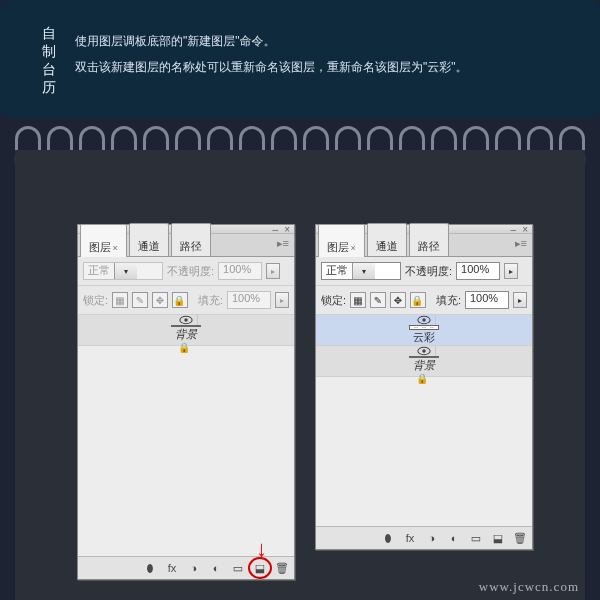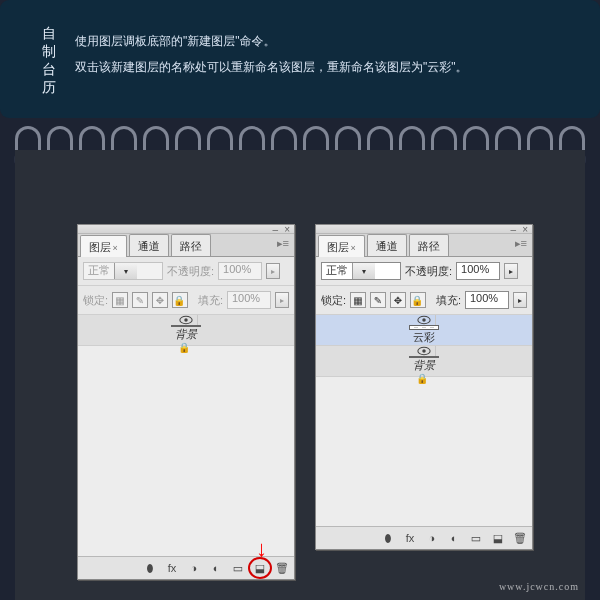--- a/index.html
+++ b/index.html
@@ -8,21 +8,21 @@
   .desc{position:absolute;left:75px;top:28px;font-size:12px;line-height:26px;color:#d7e2f0;}
   .binder{position:absolute;top:118px;left:15px;right:15px;height:48px;display:flex;justify-content:space-between;}
   .ring{width:20px;height:30px;border:3px solid #808695;border-bottom:none;border-radius:14px 14px 0 0;margin-top:8px;position:relative;}
   .ring::after{content:"";position:absolute;left:-4px;right:-4px;bottom:-5px;height:9px;background:#2a3040;border-radius:3px;}
   .page{position:absolute;top:150px;left:15px;right:15px;bottom:0;background:#2a2f38;}
   .panel{position:absolute;width:216px;background:#ededed;border:1px solid #888;box-shadow:1px 1px 0 #555;font-size:12px;color:#333;}
   .panel.left{left:62px;top:74px;height:354px;}
   .panel.right{left:300px;top:74px;height:324px;}
   .titlebar{height:8px;background:linear-gradient(#e4e4e4,#d4d4d4);border-bottom:1px solid #b8b8b8;}
   .tabs{display:flex;align-items:flex-end;height:22px;background:#d6d6d6;border-bottom:1px solid #999;position:relative;}
-  .tab{padding:4px 8px 2px;border:1px solid #999;border-bottom:none;background:#eaeaea;margin-left:2px;margin-top:2px;font-size:11px;border-radius:2px 2px 0 0;text-align:center;}
+  .tab{padding:15px 8px 2px;border:1px solid #999;border-bottom:none;background:#eaeaea;margin-left:2px;margin-top:2px;font-size:11px;border-radius:2px 2px 0 0;text-align:center;}
   .tab.active{background:#f6f6f6;position:relative;top:1px;}
   .tab-x{margin-left:-1px;font-size:9px;color:#777;}
   .ctl-row{display:flex;align-items:center;height:24px;padding:2px 5px;background:#e8e8e8;border-bottom:1px solid #cfcfcf;gap:4px;font-size:11px;}
   .combo{display:inline-flex;border:1px solid #8a8a8a;background:#fff;height:16px;}
   .combo span{padding:0 4px;font-size:11px;}
   .combo .arr{width:14px;height:16px;background:linear-gradient(#f3f3f3,#d7d7d7);border-left:1px solid #9a9a9a;display:flex;align-items:center;justify-content:center;font-size:8px;color:#333;}
   .disabled{color:#9a9a9a;}
   .disabled .combo{border-color:#c3c3c3;background:#f2f2f2;}
   .play{width:12px;height:14px;border:1px solid #9a9a9a;background:linear-gradient(#f5f5f5,#dcdcdc);display:flex;align-items:center;justify-content:center;font-size:8px;}
   .mini-icon{width:14px;height:14px;border:1px solid #999;background:#f1f1f1;display:inline-flex;align-items:center;justify-content:center;font-size:10px;}
@@ -35,21 +35,21 @@
   .thumb.checker{background-image:linear-gradient(45deg,#ccc 25%,transparent 25%,transparent 75%,#ccc 75%),linear-gradient(45deg,#ccc 25%,#fff 25%,#fff 75%,#ccc 75%);background-size:8px 8px;background-position:0 0,4px 4px;}
   .lname{flex:1;font-size:11px;font-style:italic;font-family:"SimSun";}
   .lname.normal{font-style:normal;font-family:"Microsoft YaHei";}
   .lock-mini{width:16px;font-size:10px;color:#666;}
   .panel-footer{position:absolute;left:0;right:0;bottom:0;height:22px;background:#e3e3e3;border-top:1px solid #b8b8b8;display:flex;align-items:center;justify-content:flex-end;padding:0 4px;gap:6px;}
   .ficon{width:16px;height:14px;display:flex;align-items:center;justify-content:center;font-size:11px;color:#4a4a4a;}
   .new-layer-hl{position:relative;}
   .new-layer-hl::after{content:"";position:absolute;left:-4px;top:-4px;right:-4px;bottom:-4px;border:2px solid #d40000;border-radius:50%;}
   .red-arrow{position:absolute;left:241px;top:386px;color:#ff0000;font-size:22px;font-weight:bold;pointer-events:none;}
   .wm{position:absolute;right:6px;bottom:4px;font-size:18px;font-family:"KaiTi","SimSun";color:rgba(255,255,255,0.6);text-align:right;line-height:18px;}
-  .wm small{display:block;font-size:10px;letter-spacing:1px;}
+  .wm small{display:block;font-size:13px;letter-spacing:1px;}
   .wm-top{position:absolute;font-size:11px;color:rgba(255,255,255,0.5);right:148px;top:72px;}
   .win-ctl{position:absolute;right:4px;top:-1px;font-size:10px;color:#666;display:flex;gap:6px;}
   .menu-dots{position:absolute;right:5px;top:3px;font-size:11px;color:#777;}
 </style>
 </head>
 <body>
 
 <div class="top-banner">
   <div class="vtitle">自制台历</div>
   <div class="desc">

